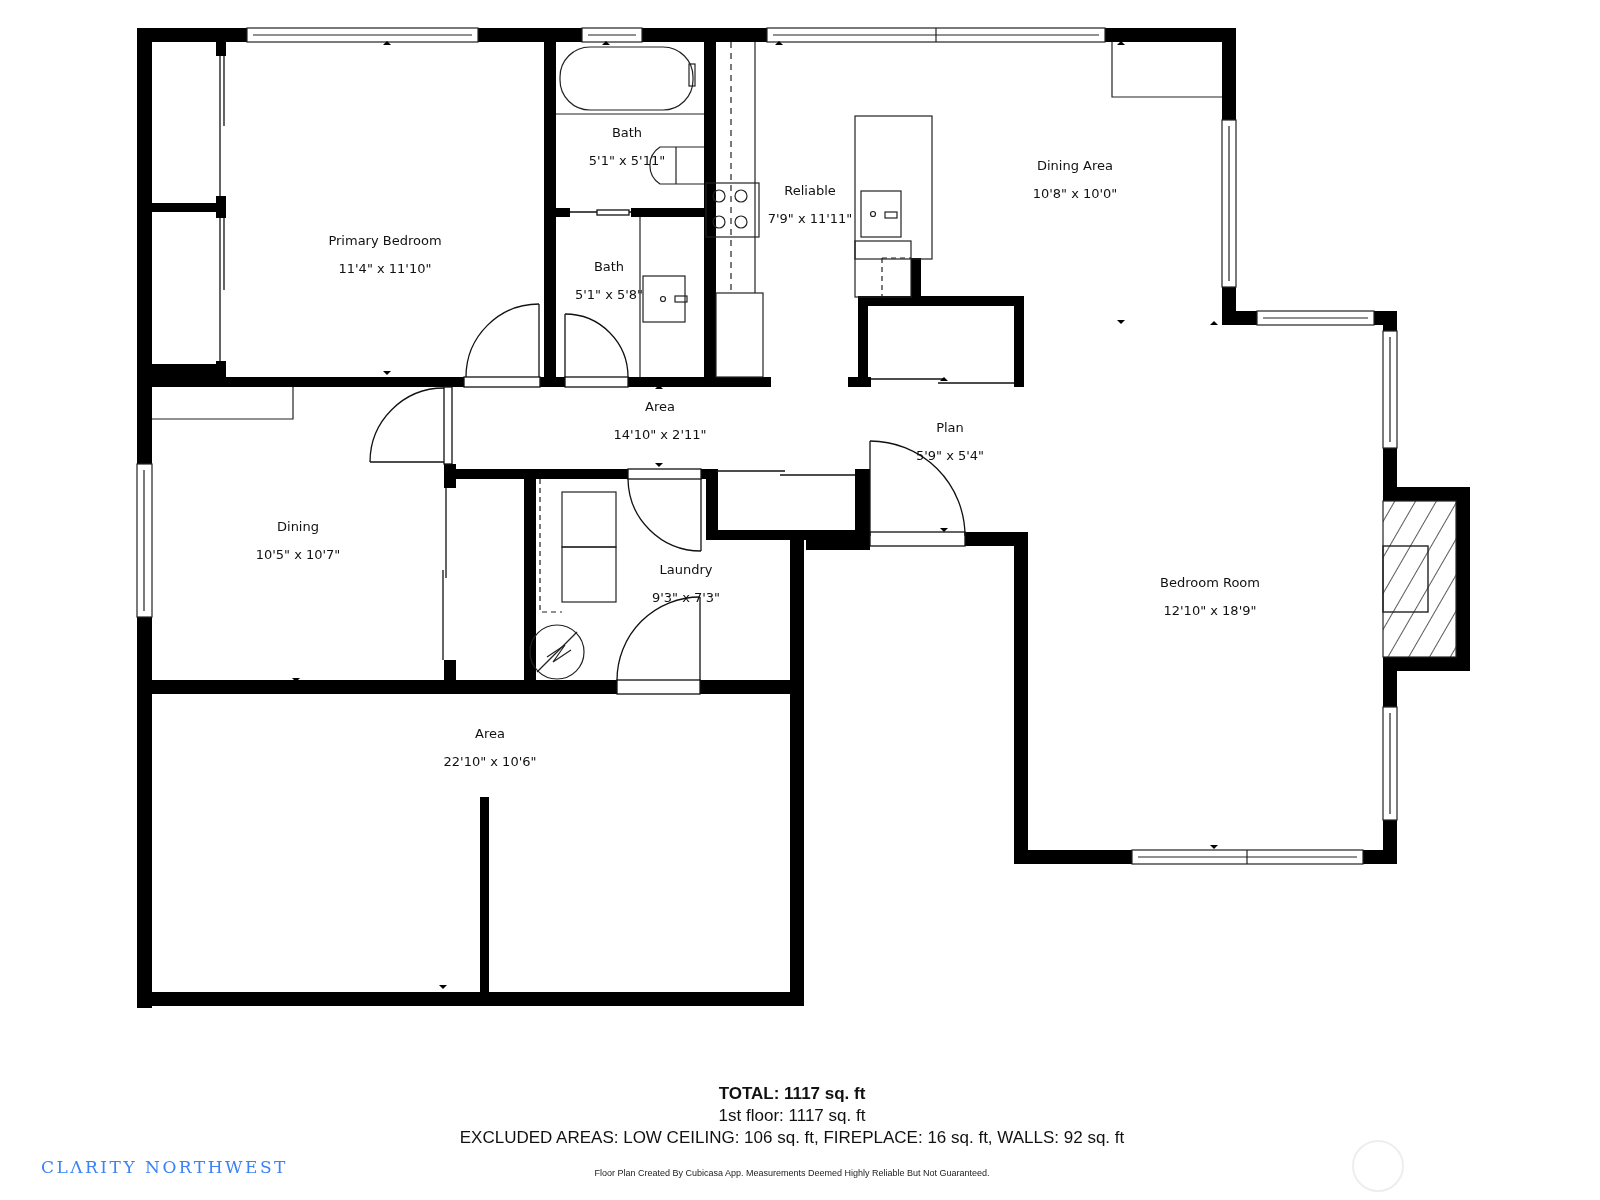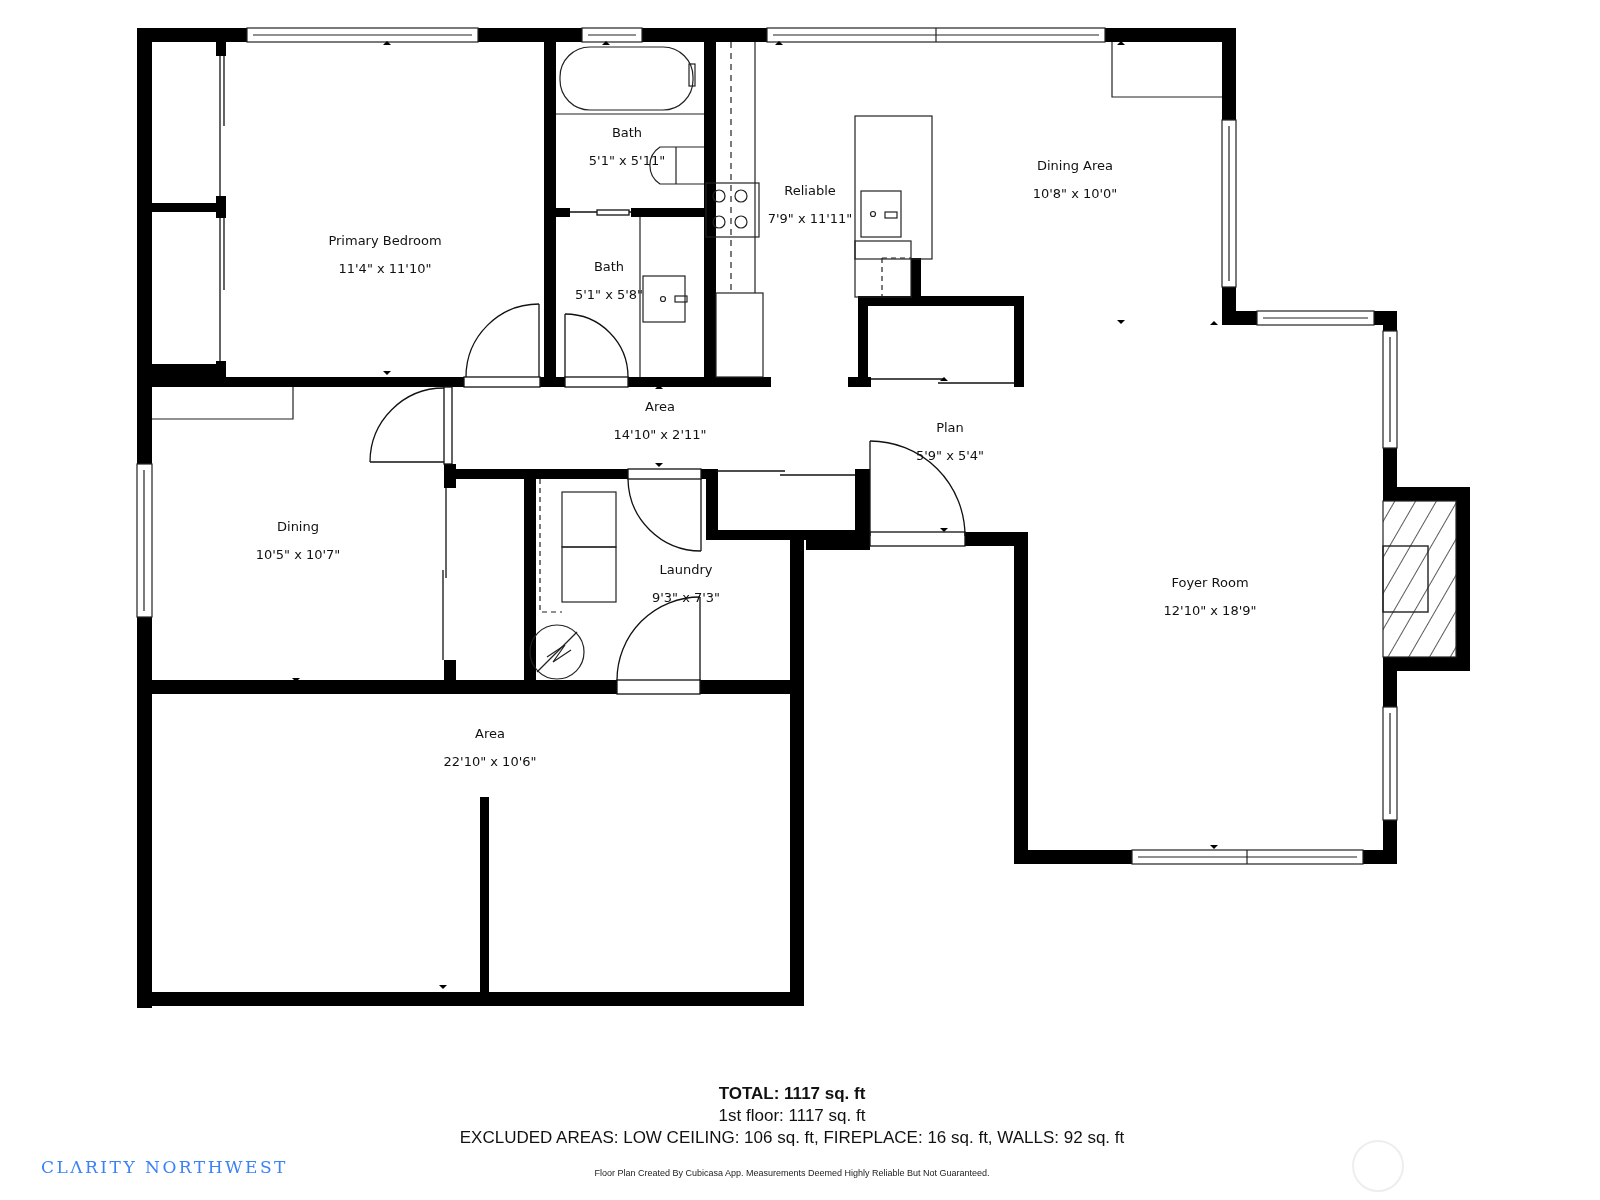--- a/index.html
+++ b/index.html
@@ -266,21 +266,21 @@
 </div>
 <div class="room-label" style="left:298px; top:513px;">
   <span>Dining</span>
   <span>10'5" x 10'7"</span>
 </div>
 <div class="room-label" style="left:686px; top:556px;">
   <span>Laundry</span>
   <span>9'3" x 7'3"</span>
 </div>
 <div class="room-label" style="left:1210px; top:569px;">
-  <span>Foyer Room</span>
+  <span>Bedroom Room</span>
   <span>12'10" x 18'9"</span>
 </div>
 <div class="room-label" style="left:490px; top:720px;">
   <span>Area</span>
   <span>22'10" x 10'6"</span>
 </div>
 
 <div class="footer total">TOTAL: 1117 sq. ft</div>
 <div class="footer floor">1st floor: 1117 sq. ft</div>
 <div class="footer excluded">EXCLUDED AREAS: LOW CEILING: 106 sq. ft, FIREPLACE: 16 sq. ft, WALLS: 92 sq. ft</div>

